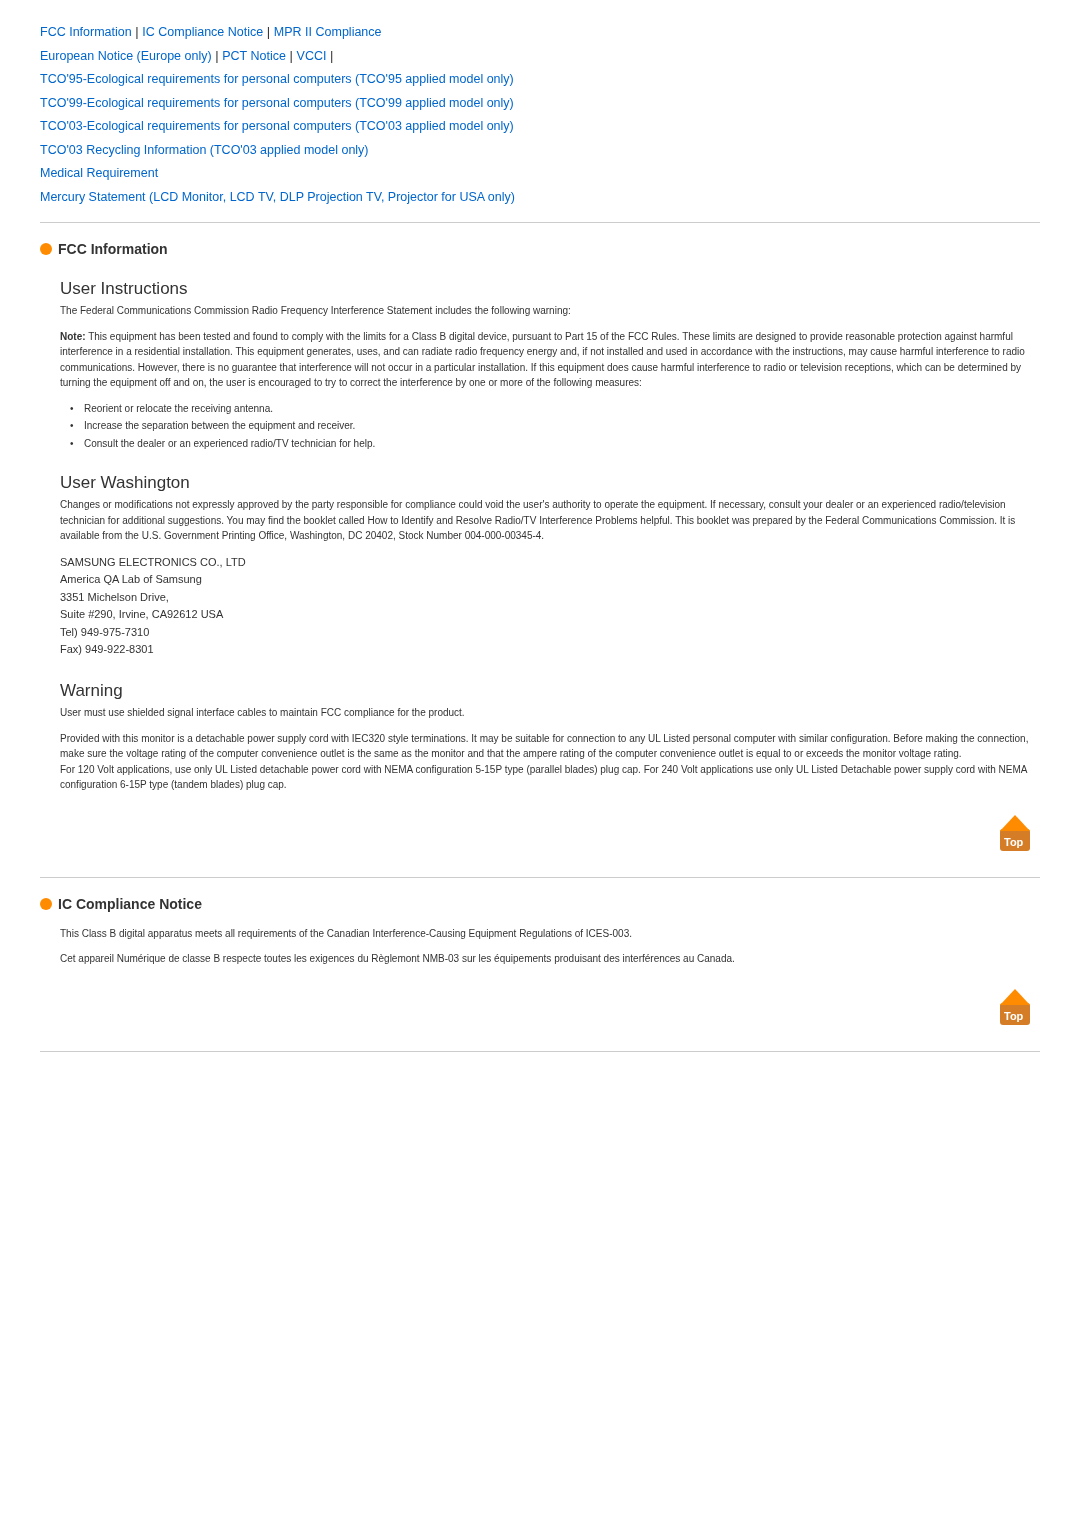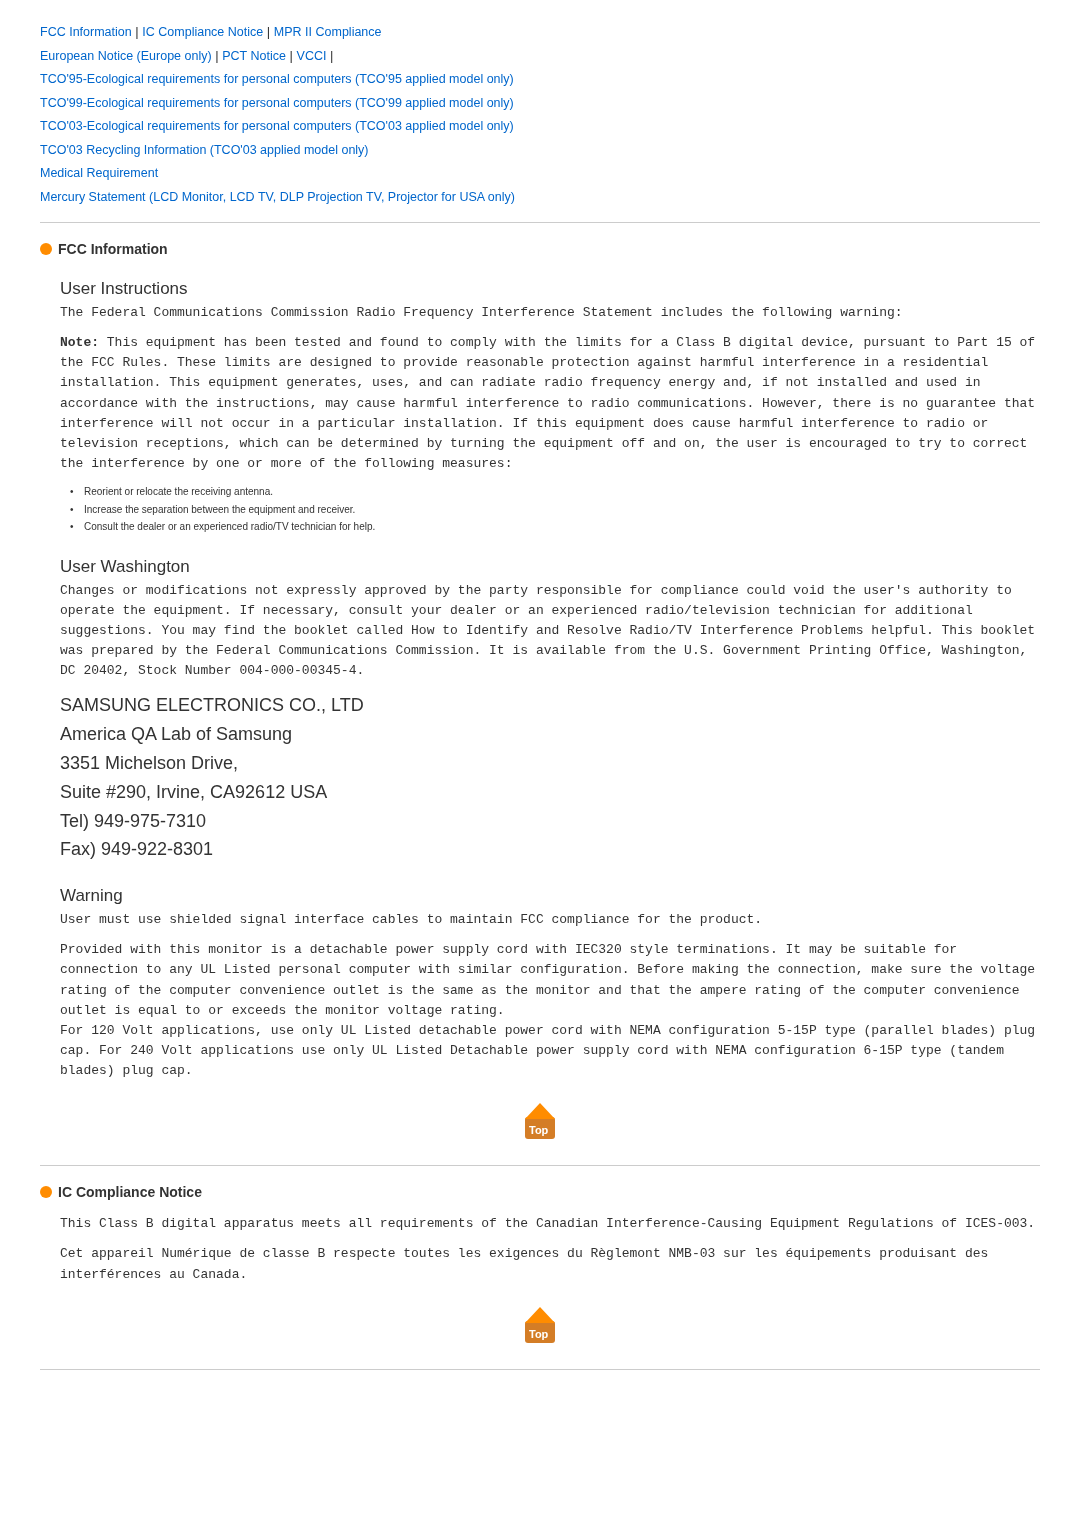--- a/index.html
+++ b/index.html
@@ -46,24 +46,23 @@
       display: inline-block;
       flex-shrink: 0;
     }
     .subsection-title {
       font-weight: normal;
       font-size: 17px;
       margin-bottom: 4px;
       margin-top: 22px;
     }
     .body-text {
-      font-size: 13px;
+      font-size: 10px;
       line-height: 1.55;
       margin-bottom: 10px;
-      font-family: Liberation Mono, monospace;
     }
     .body-text.bold-note strong {
       font-weight: bold;
     }
     ul.bullet-list {
       list-style: none;
       padding-left: 10px;
       margin-bottom: 10px;
     }
     ul.bullet-list li {
@@ -73,27 +72,27 @@
       position: relative;
       margin-bottom: 2px;
     }
     ul.bullet-list li::before {
       content: "•";
       position: absolute;
       left: 0;
       color: #333;
     }
     .company-info {
-      font-size: 18px;
+      font-size: 11px;
       line-height: 1.6;
       margin-bottom: 10px;
     }
     .top-btn {
       display: flex;
-      justify-content: center;
+      justify-content: flex-end;
       margin: 18px 0 10px 0;
     }
     .top-icon {
       width: 50px;
       height: 45px;
       cursor: pointer;
     }
     .content-indent {
       padding-left: 20px;
     }

